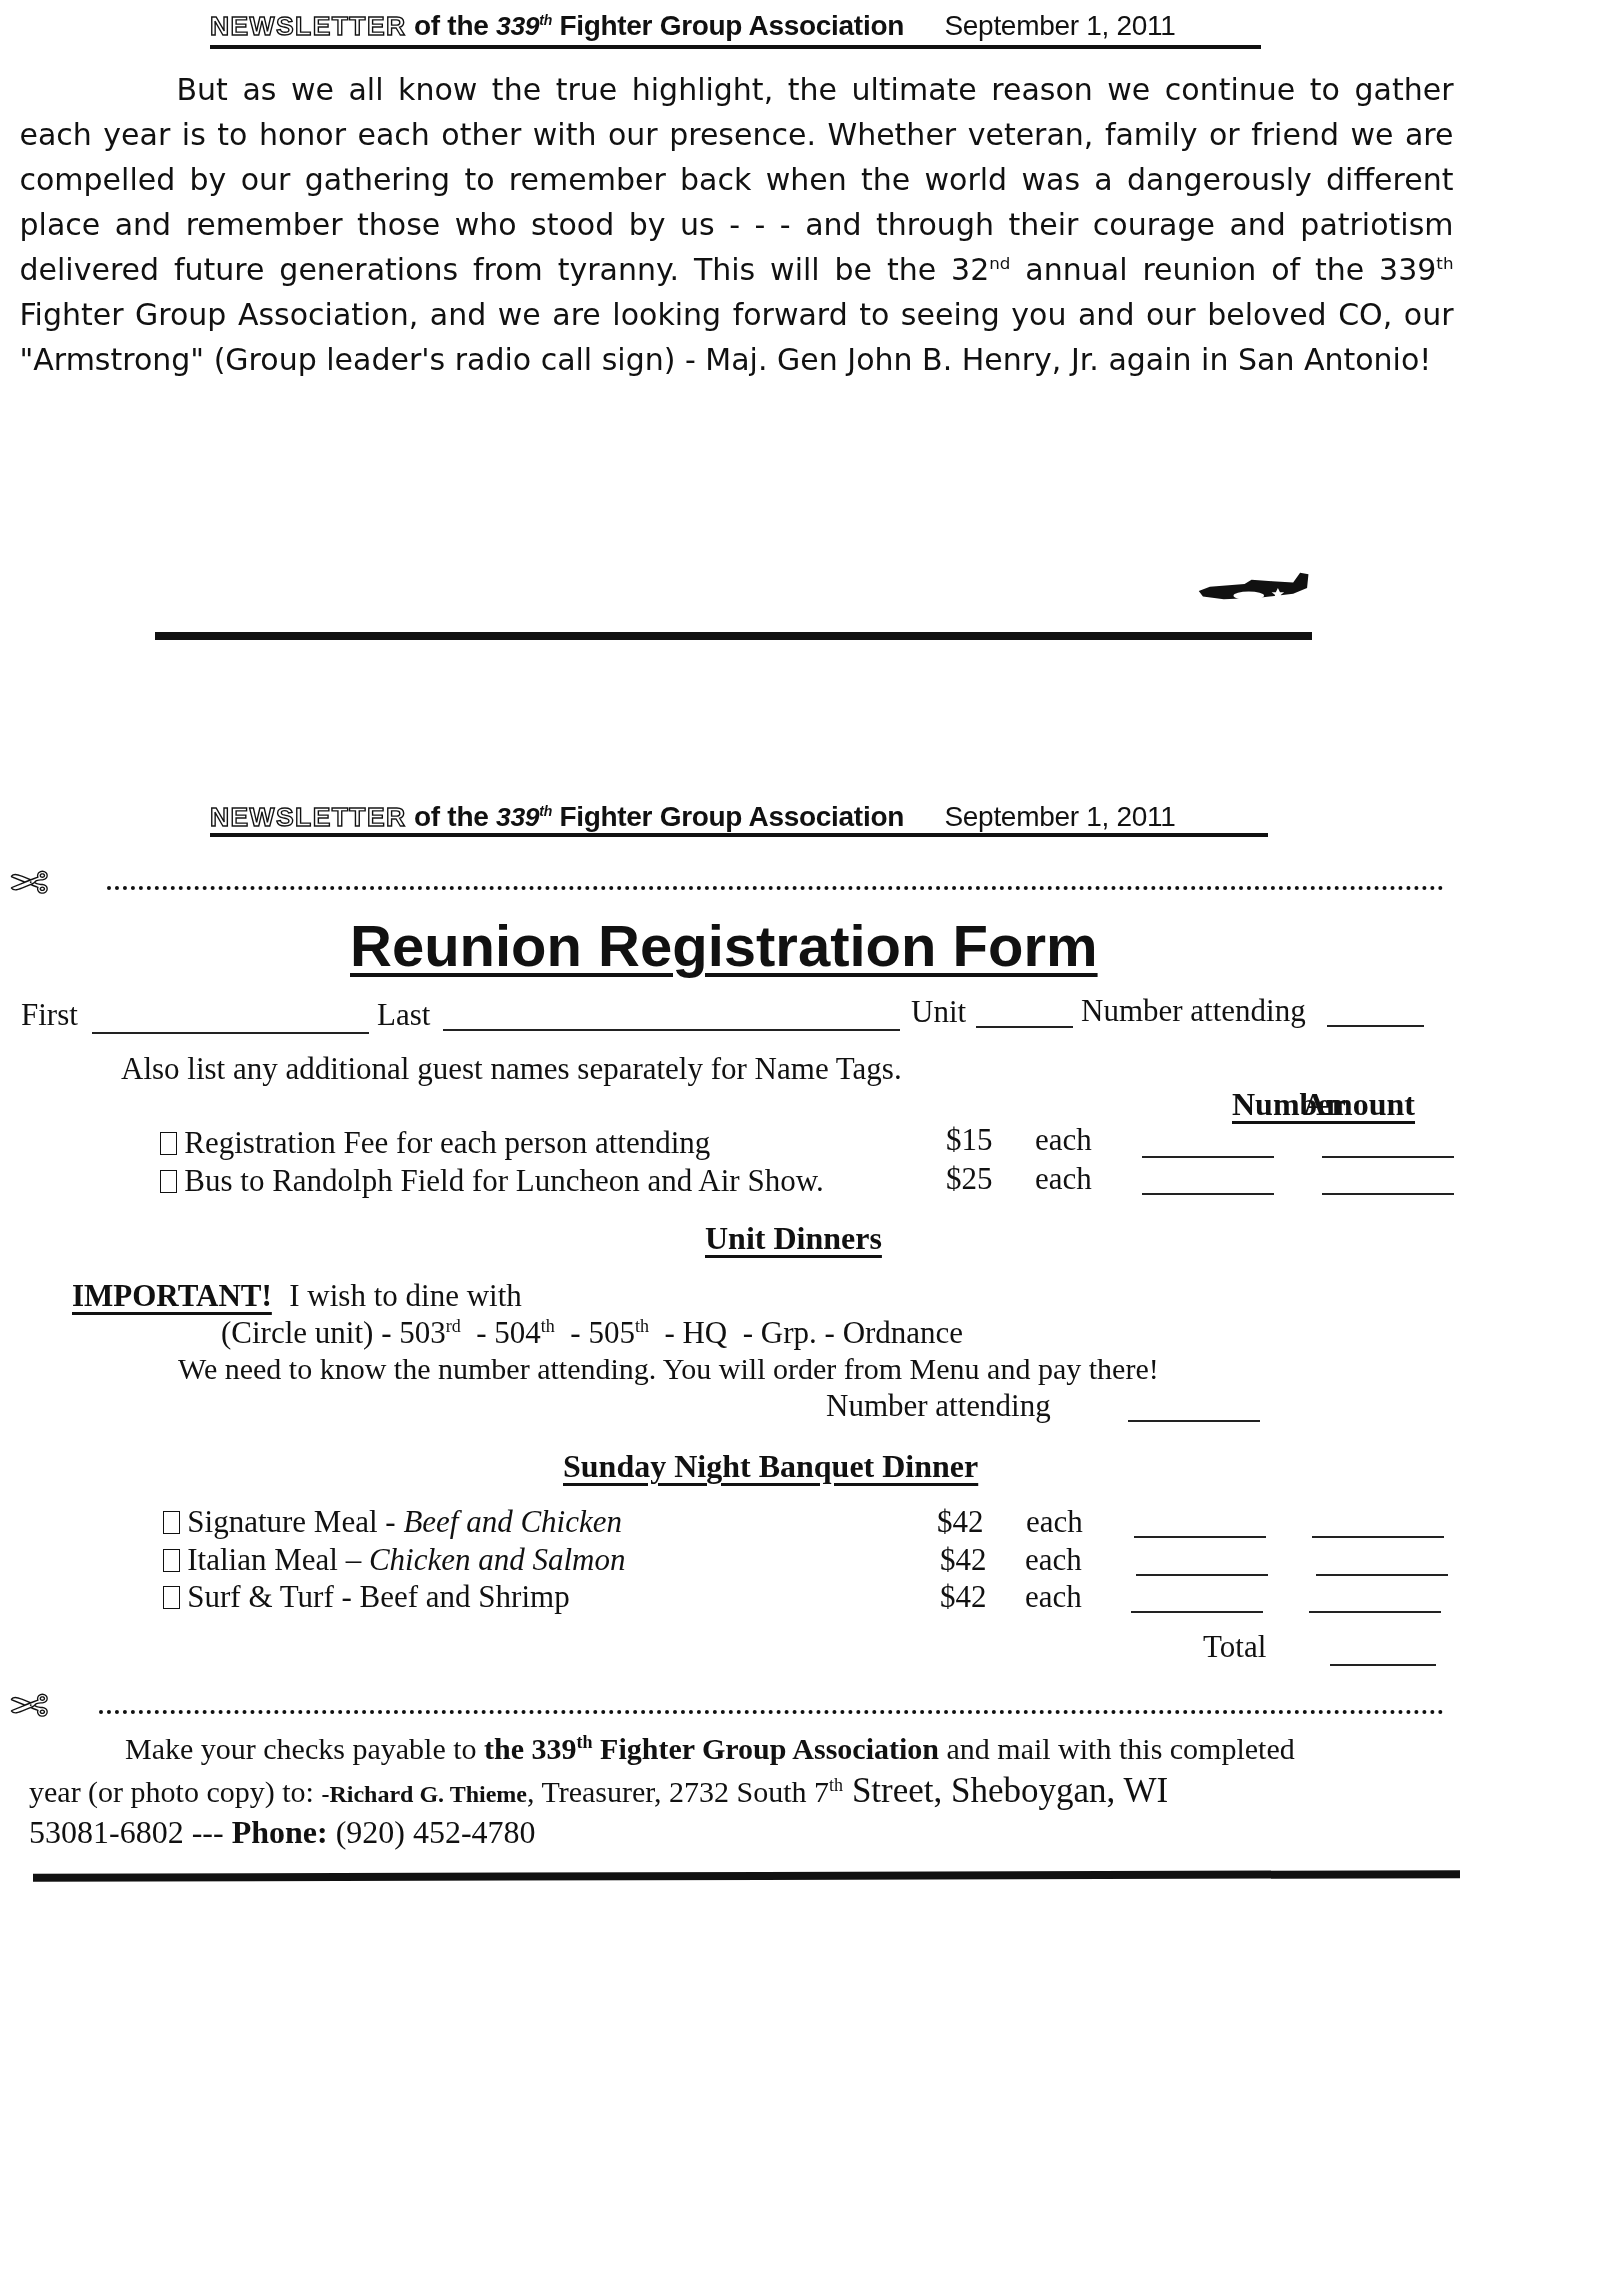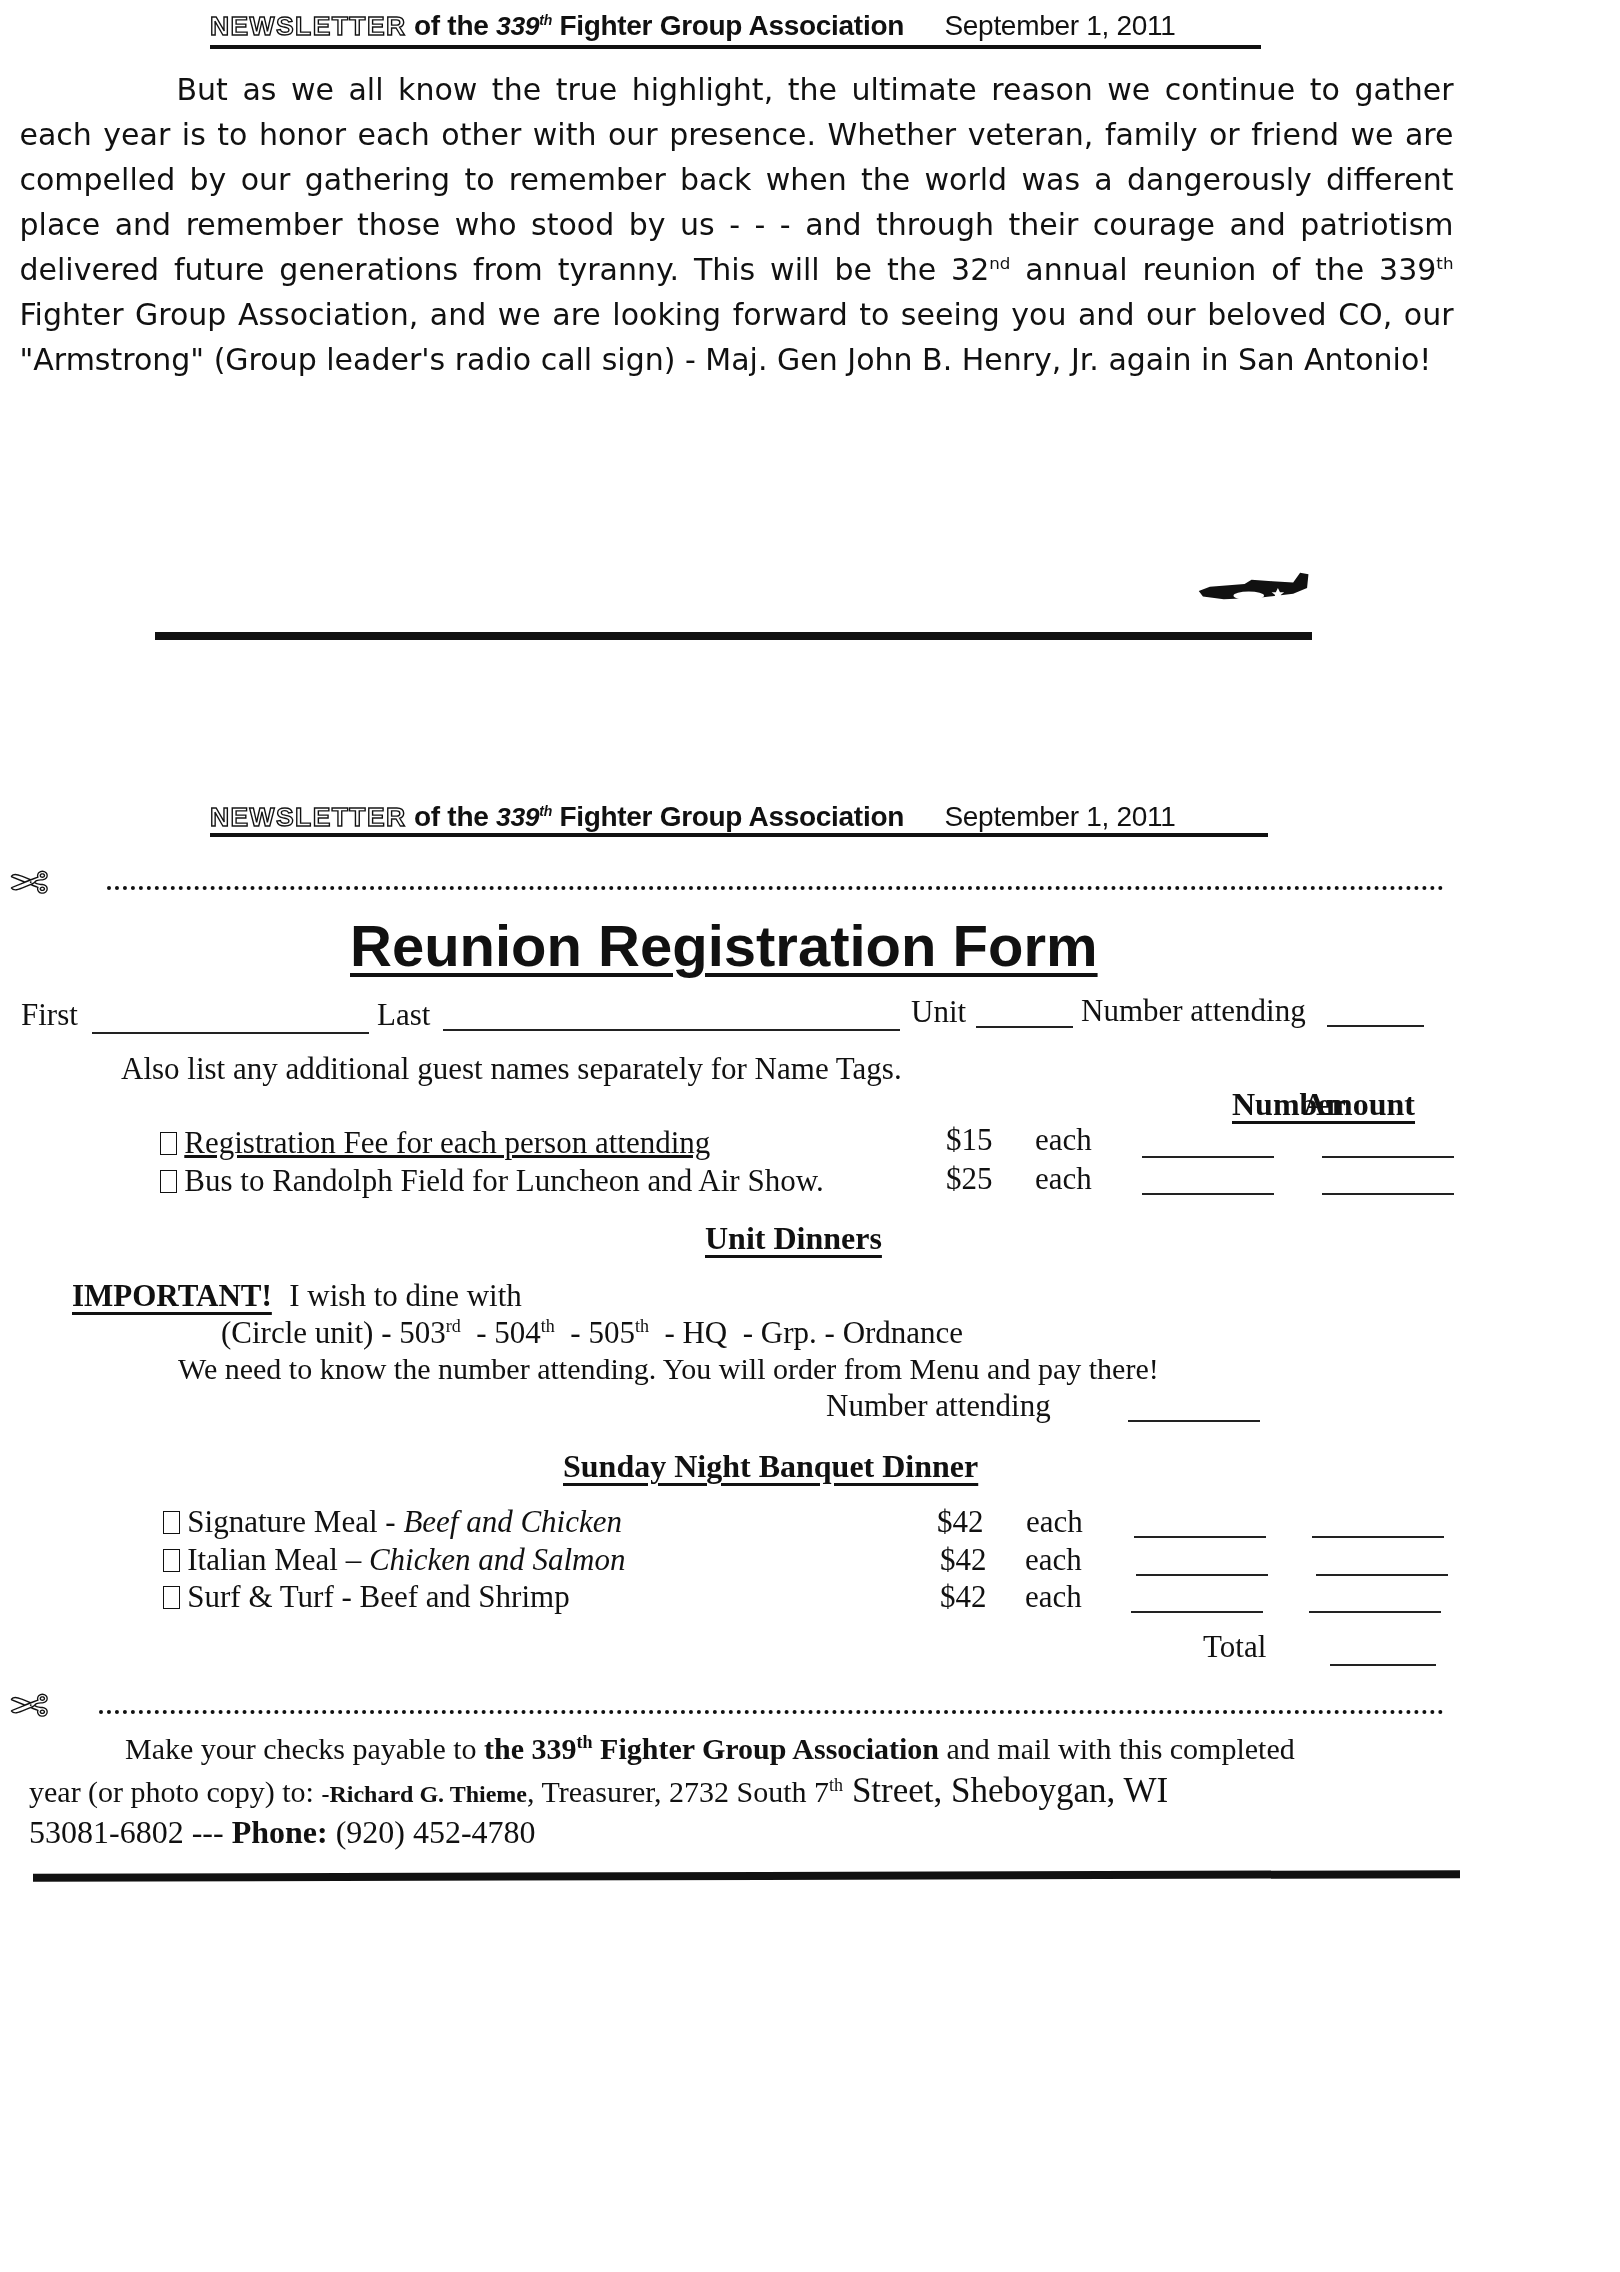--- a/index.html
+++ b/index.html
@@ -87,21 +87,21 @@
 <div class="abs serif" style="left:911px; top:994px;">Unit</div>
 <div class="abs blank" style="left:976px; top:1026px; width:97px;"><span></span></div>
 <div class="abs serif" style="left:1081px; top:993px;">Number attending</div>
 <div class="abs blank" style="left:1327px; top:1025px; width:97px;"><span></span></div>
 
 <div class="abs serif" style="left:121px; top:1051px;text-align:center;">Also list any additional guest names separately for Name Tags.</div>
 
 <div class="abs serif-b ul" style="left:1184px; top:1086px;margin-left:48px;">Number</div>
 <div class="abs serif-b ul" style="left:1303px; top:1086px;">Amount</div>
 
-<div class="abs serif" style="left:160px; top:1125px;text-decoration:underline;">
+<div class="abs serif" style="left:160px; top:1125px;">
   <span class="chk"></span><span>Registration Fee for each person attending</span>
 </div>
 <div class="abs serif" style="left:946px; top:1122px;">$15</div>
 <div class="abs serif" style="left:1035px; top:1122px;">each</div>
 <div class="abs blank" style="left:1142px; top:1156px; width:132px;"><span></span></div>
 <div class="abs blank" style="left:1322px; top:1156px; width:132px;"><span></span></div>
 
 <div class="abs serif" style="left:160px; top:1163px;">
   <span class="chk"></span><span>Bus to Randolph Field for Luncheon and Air Show.</span>
 </div>

